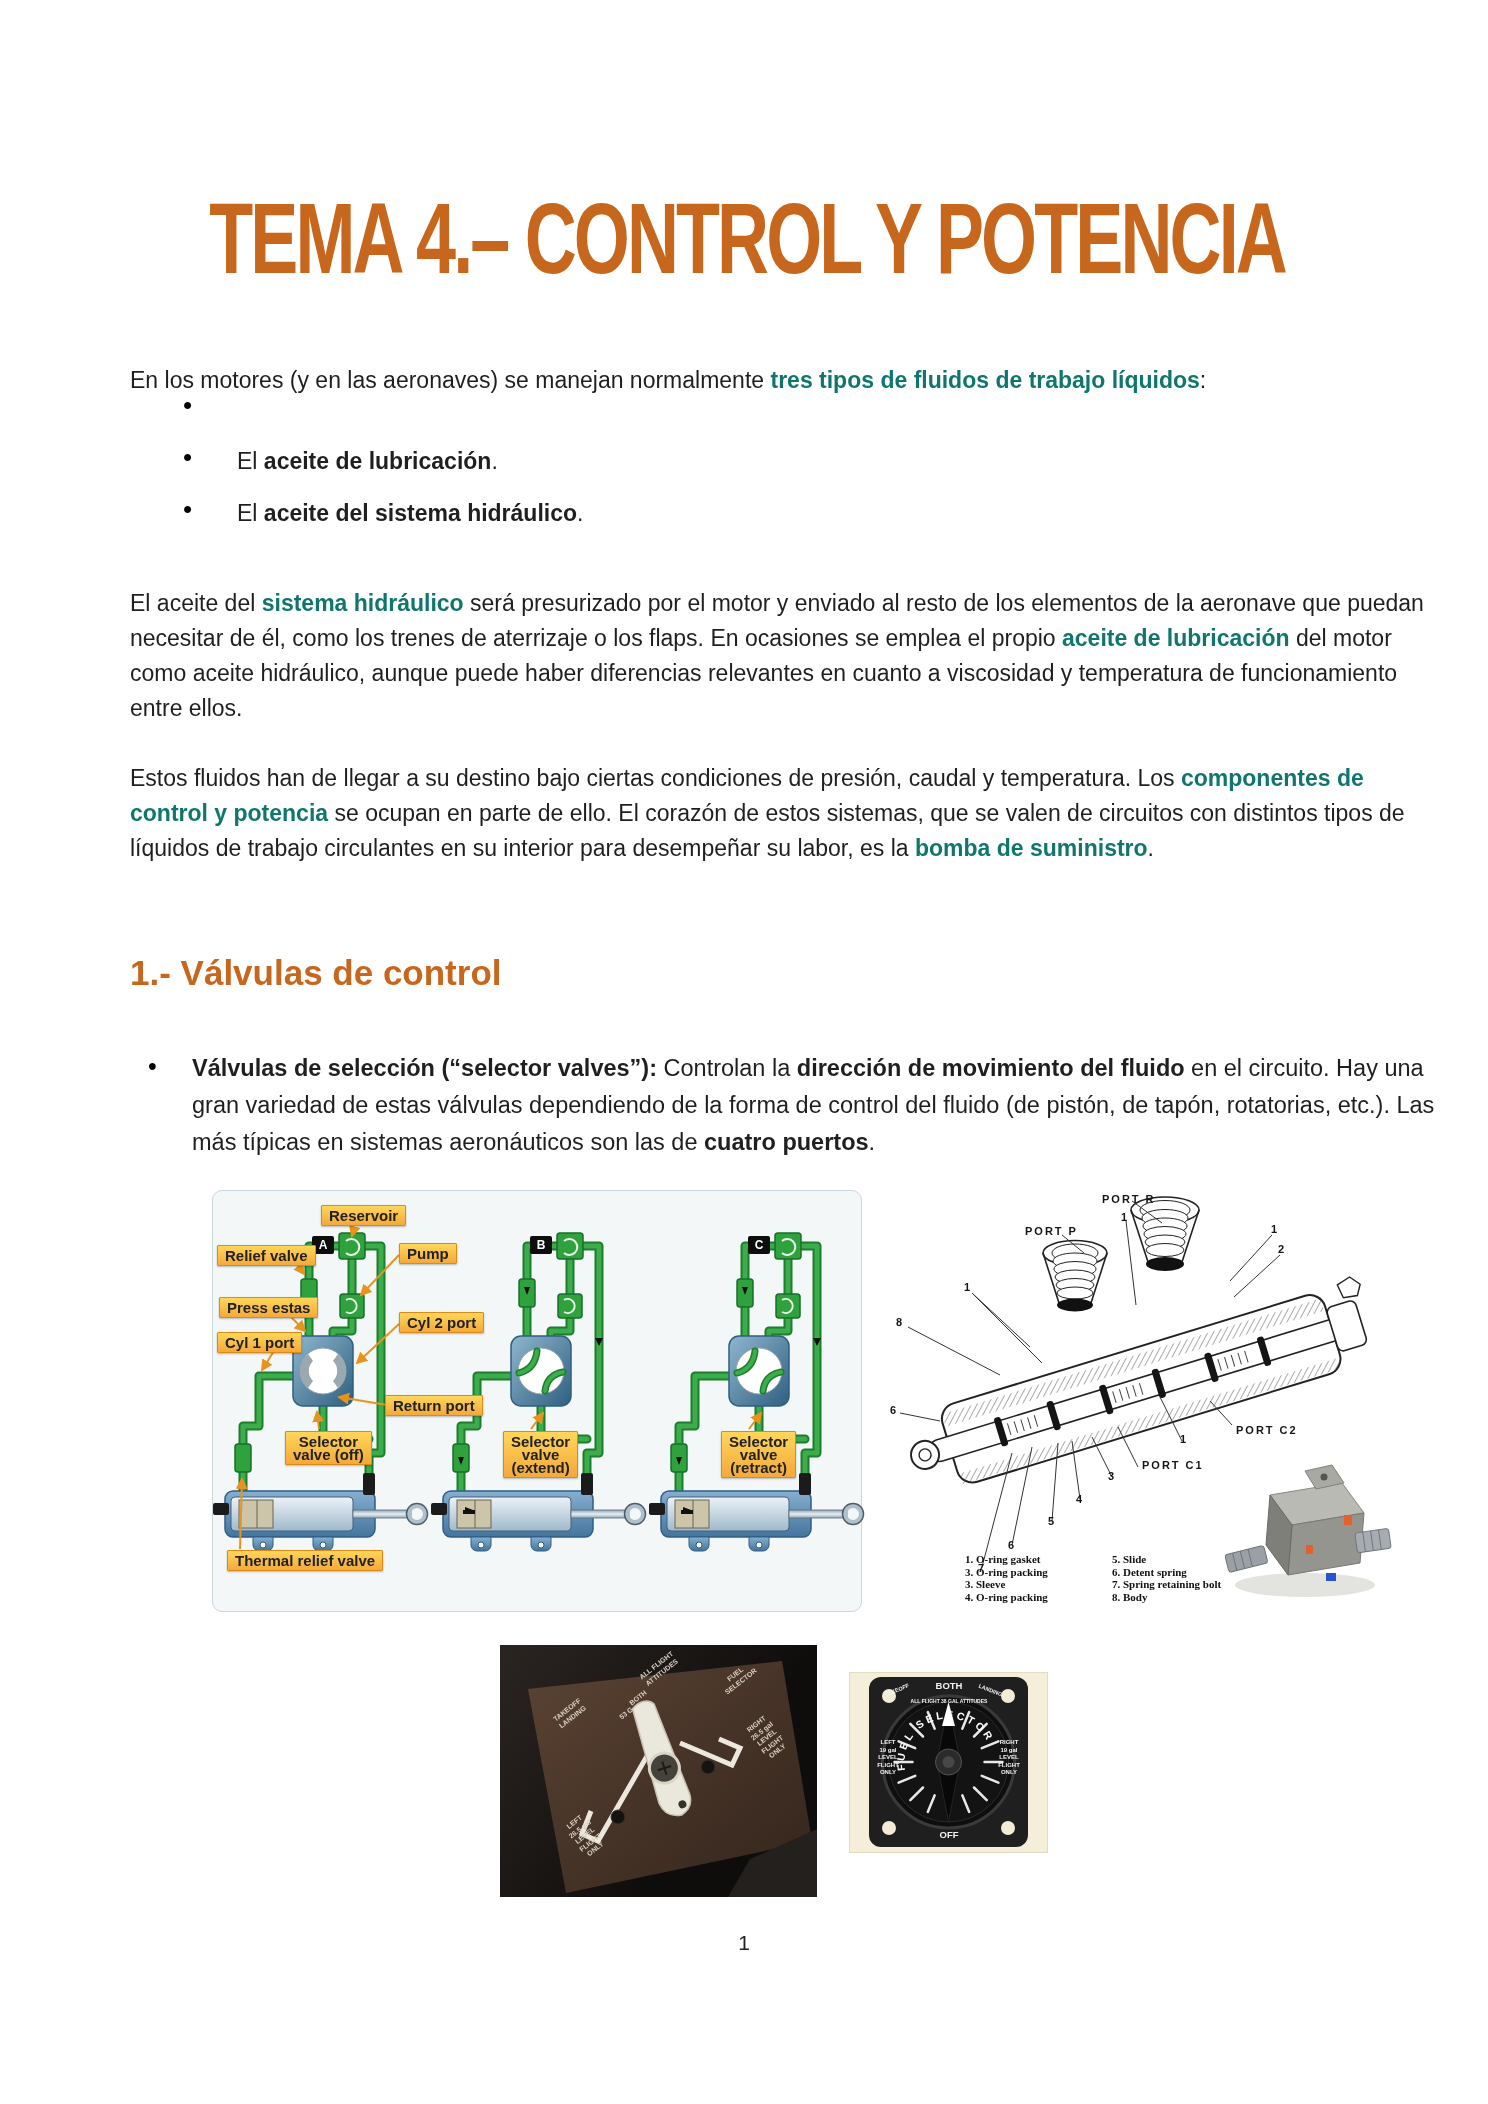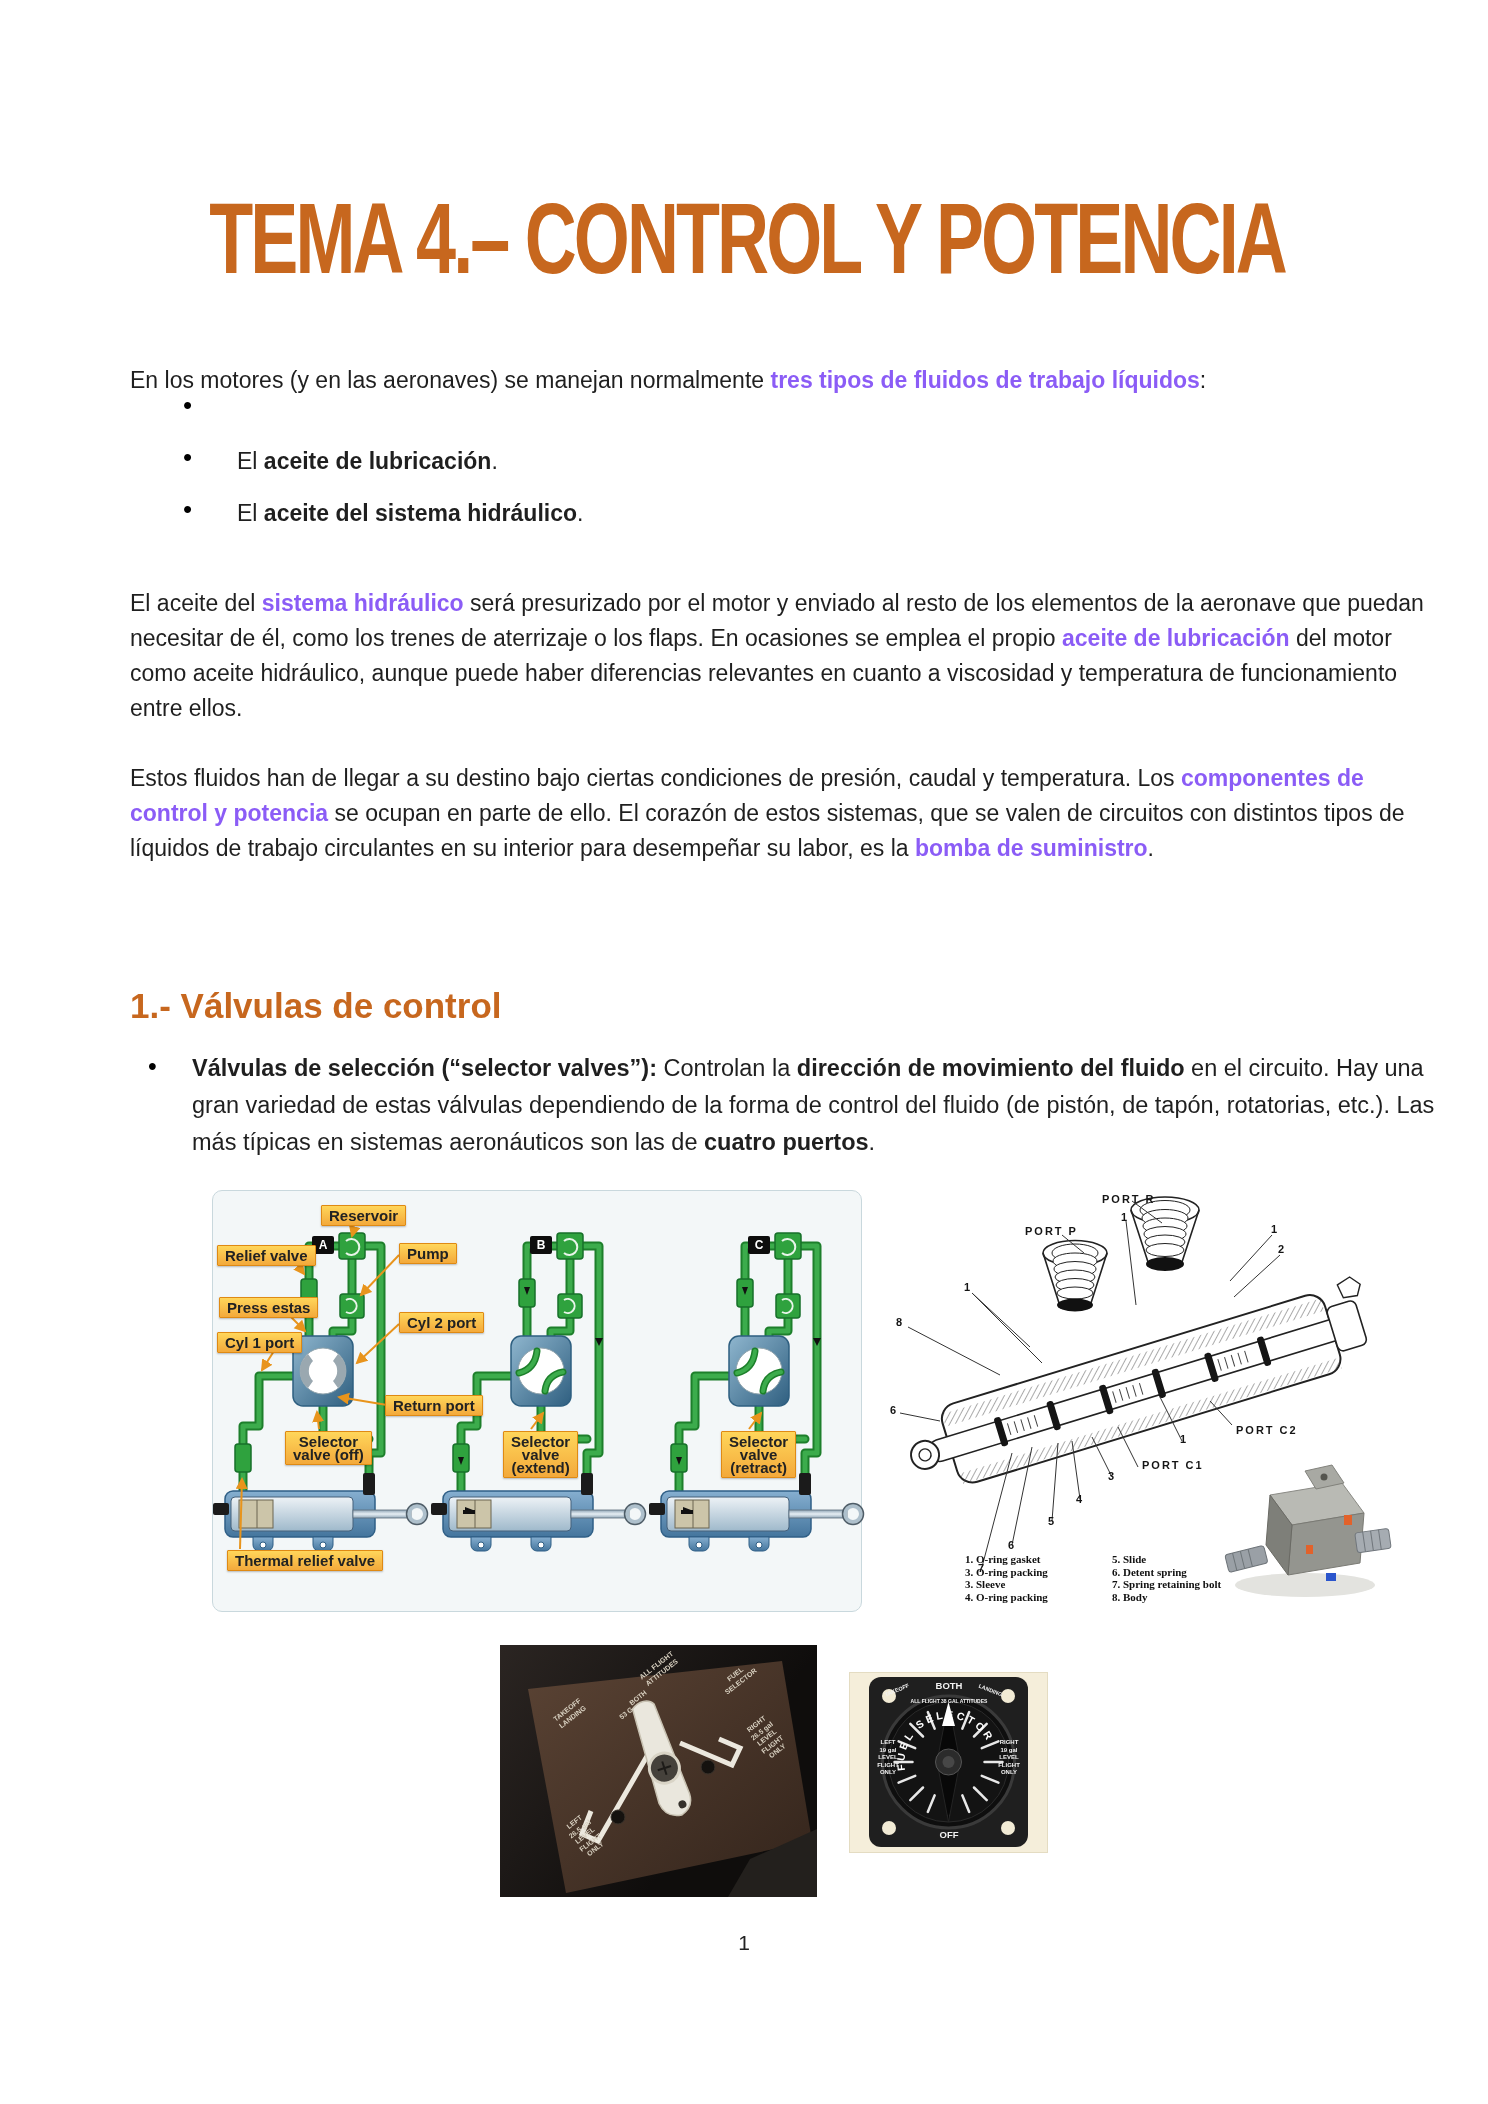--- a/index.html
+++ b/index.html
@@ -4,24 +4,24 @@
 <style>
   html,body{margin:0;padding:0}
   body{width:1488px;height:2104px;position:relative;background:#fff;
        font-family:"Liberation Sans",sans-serif;color:#1f1f1f;overflow:hidden}
 
   
   .doc-title{position:absolute;top:128px;left:0;width:1488px;text-align:center;
              color:#C7671E;font-weight:bold;font-size:100px;line-height:86px;white-space:nowrap}
   .doc-title .squeeze{display:inline-block;transform:scaleX(.72);transform-origin:center;letter-spacing:-4px}
   .prose{position:absolute;left:130px;width:1302px;font-size:23px;line-height:35px}
-  .prose b{color:#8b5cf6}
+  .prose b{color:#0f766e}
   .bullet-item{position:absolute;left:130px;width:1302px;font-size:23px;line-height:35px;padding-left:107px;box-sizing:border-box}
   .bullet-item .dot{position:absolute;left:53px;top:-4px;font-size:26px;color:#000}
-  .section-heading{position:absolute;left:130px;top:958px;font-size:35px;line-height:38px;
+  .section-heading{position:absolute;left:130px;top:925px;font-size:35px;line-height:38px;
                    font-weight:bold;color:#C7671E}
   .sec-bullet{position:absolute;left:130px;top:1050px;width:1312px;font-size:23.5px;line-height:37px;
               padding-left:62px;box-sizing:border-box}
   .sec-bullet .dot{position:absolute;left:18px;top:-2px;font-size:25px;color:#000}
   .page-number{position:absolute;top:1931px;left:0;width:1488px;text-align:center;font-size:21px;color:#222}
 
   
   #fig1{position:absolute;left:212px;top:1190px;width:650px;height:422px;
         background:#F3F7F8;border:1.5px solid #C9D8DD;border-radius:10px;box-sizing:border-box}
   #fig1 svg{position:absolute;left:0;top:0;overflow:visible}

